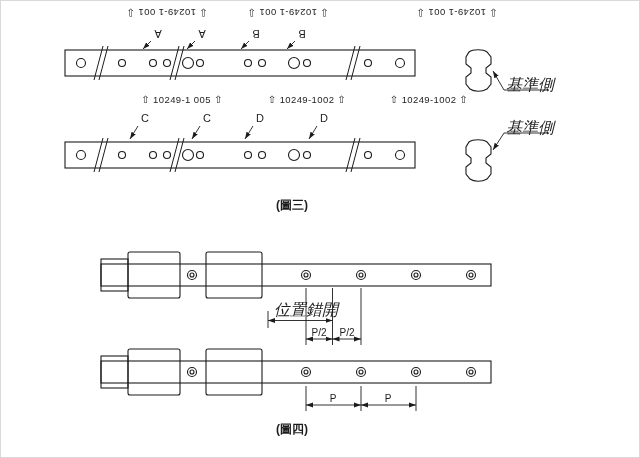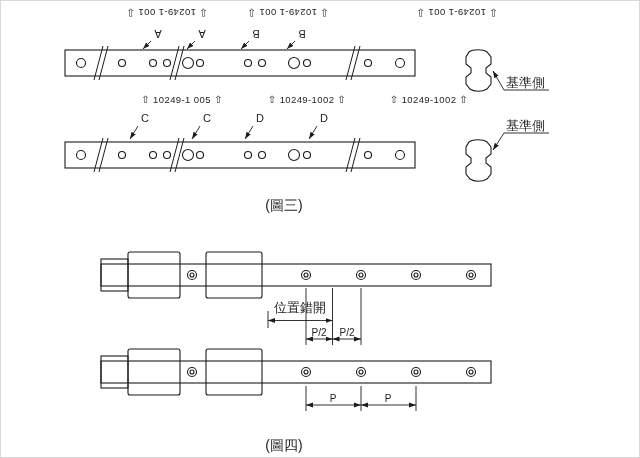--- a/index.html
+++ b/index.html
@@ -12,24 +12,25 @@
   .lbl {
     position:absolute; white-space:nowrap; display:flex; gap:3px; align-items:center;
     font-size:9.5px; letter-spacing:.4px; transform:translateX(-50%); line-height:1;
   }
   .lbl.rot { transform:translateX(-50%) rotate(180deg); }
   .arrowglyph { font-family:"DejaVu Sans", sans-serif; font-size:10px; }
   .mark {
     position:absolute; font-size:11px; line-height:1; transform:translateX(-50%);
   }
   .mark.rot { transform:translateX(-50%) rotate(180deg); }
-  .cjk { position:absolute; font-size:13px; line-height:1.15; white-space:nowrap; }
+  .cjk { position:absolute; font-size:16px; line-height:1.15; white-space:nowrap;font-style:italic; }
   .caption {
-    position:absolute; font-size:14px; font-weight:normal; transform:translateX(-50%);
+    position:absolute; font-size:12px; font-weight:bold; transform:translateX(-50%);
     white-space:nowrap;
+    margin-left:8px;
   }
   .dimtext { position:absolute; font-size:10px; line-height:1; transform:translateX(-50%); }
 </style>
 </head>
 <body>
 
 <div class="page">
 
   <svg class="art" width="640" height="458" viewBox="0 0 640 458">
     <defs>
@@ -213,15 +214,15 @@
   <div class="cjk" style="left:505px; top:118px">基準側</div>
 
   <div class="caption" style="left:283px; top:196px">(圖三)</div>
 
   <div class="cjk" style="left:273px; top:300px">位置錯開</div>
   <div class="dimtext" style="left:318px; top:327px">P/2</div>
   <div class="dimtext" style="left:346px; top:327px">P/2</div>
   <div class="dimtext" style="left:332px; top:393px">P</div>
   <div class="dimtext" style="left:387px; top:393px">P</div>
 
-  <div class="caption" style="left:283px; top:436px">(圖四)</div>
+  <div class="caption" style="left:283px; top:420px">(圖四)</div>
 
 </div>
 
 </body></html>

